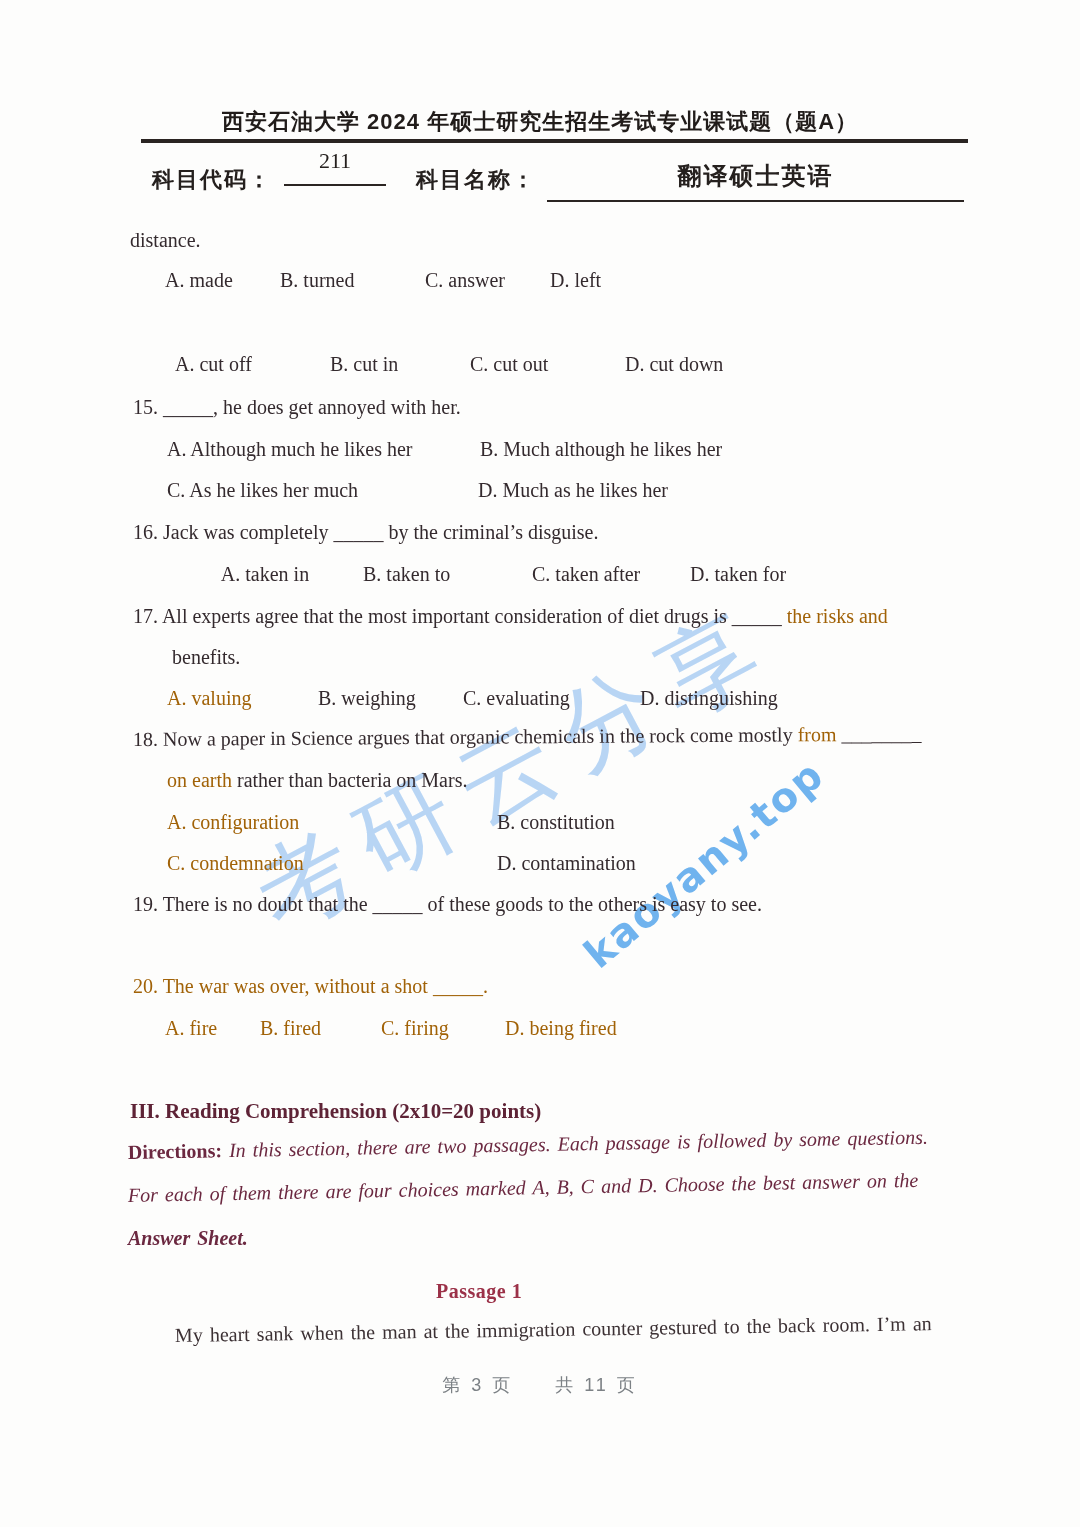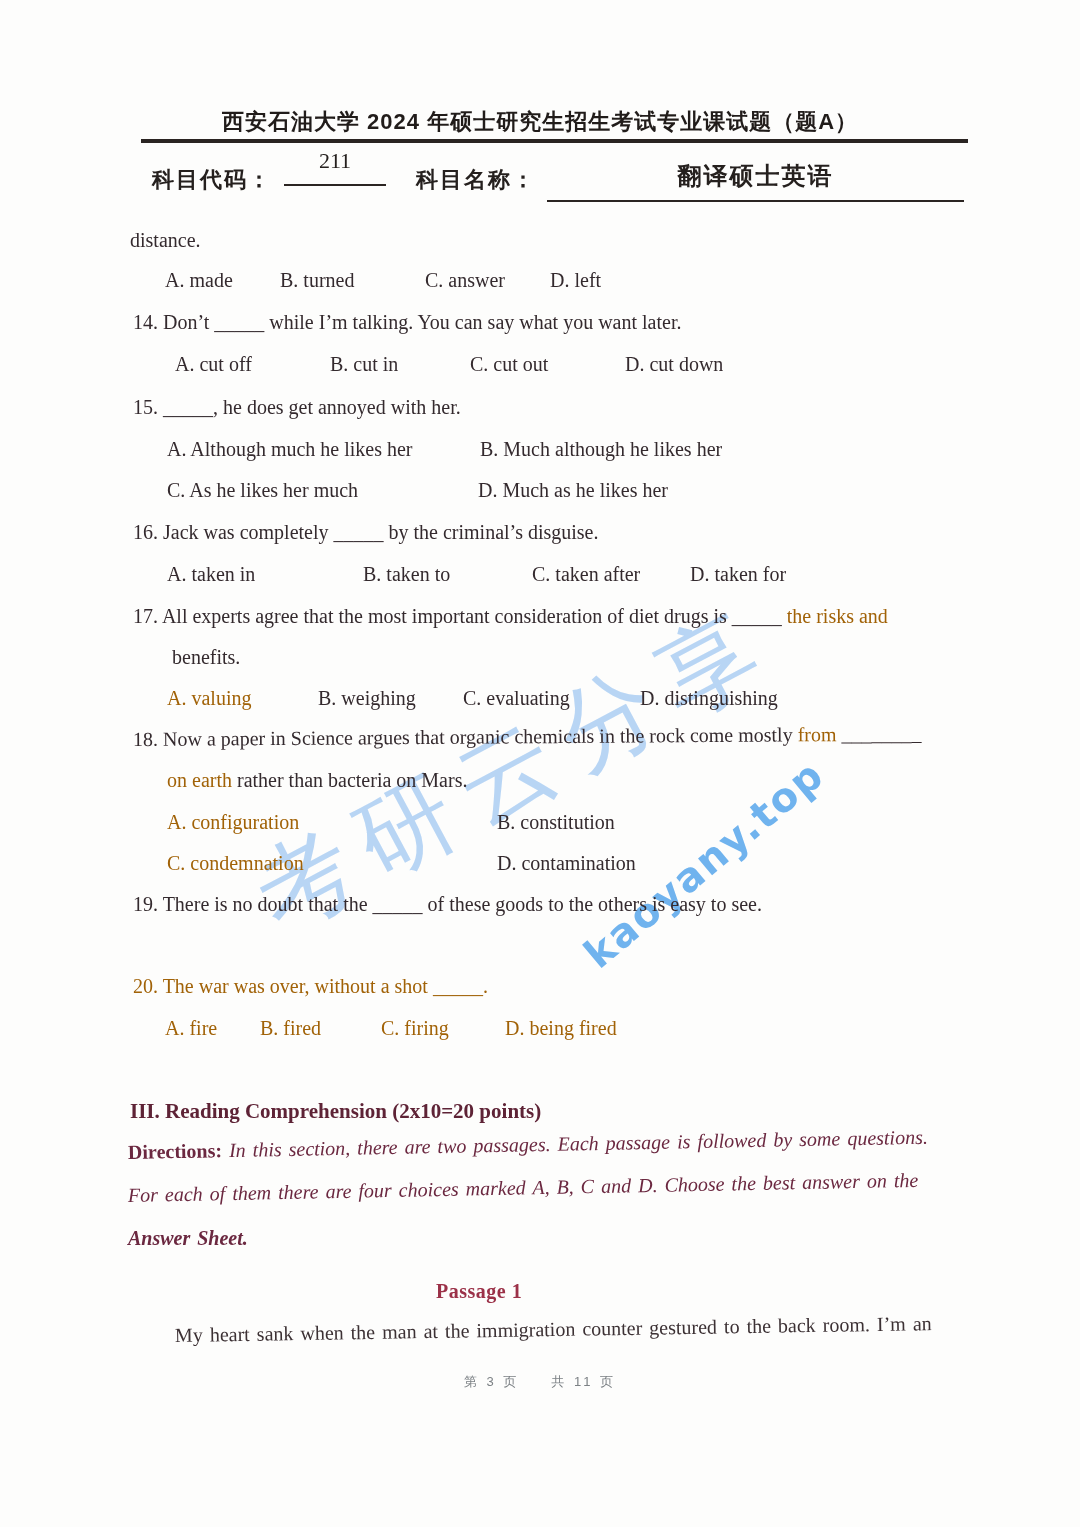--- a/index.html
+++ b/index.html
@@ -20,21 +20,21 @@
   .sec-head{font-weight:700;font-size:21px;color:#5e2336;}
   .dir{word-spacing:2px;color:#6b2840;transform-origin:left center;}
   .dir .lab{font-weight:700;font-style:normal;}
   .ital{font-style:italic;}
   .bitalic{font-weight:700;font-style:italic;}
   .ptitle{font-weight:700;color:#9b3148;letter-spacing:.5px;}
   .pline{color:#3c3134;word-spacing:2px;transform-origin:left center;}
   .tilt1{transform:rotate(-1.1deg);}
   .tilt2{transform:rotate(-0.9deg);}
   .tilt3{transform:rotate(-0.4deg);transform-origin:left center;}
-  .footer{width:1080px;text-align:center;font-size:13px;color:#7c8185;letter-spacing:3px;}
+  .footer{width:1080px;text-align:center;font-size:18px;color:#7c8185;letter-spacing:3px;}
   
   .wm{position:absolute;z-index:1;pointer-events:none;white-space:nowrap;}
   .wm-cjk{left:225px;top:685px;width:660px;font-size:96px;letter-spacing:18px;color:#a8ccf3;opacity:.8;
           transform:rotate(-28deg);font-family:"Liberation Serif","DejaVu Serif",serif;}
   .wm-site{left:555px;top:840px;width:300px;font-size:40px;font-weight:600;letter-spacing:2px;color:#58a7ec;
            opacity:.85;transform:rotate(-40deg);font-family:"DejaVu Sans","Liberation Sans",sans-serif;}
 </style>
 </head>
 <body>
 
@@ -49,36 +49,35 @@
   <div class="ln cjk subj-label" style="top:166px;left:152px;">科目代码：</div>
   <div class="ufield code-val" style="top:148px;left:284px;width:102px;height:36px;">211</div>
   <div class="ln cjk subj-label" style="top:166px;left:416px;">科目名称：</div>
   <div class="ufield cjk name-val" style="top:160px;left:547px;width:417px;height:40px;">翻译硕士英语</div>
 
   <div class="ln dark" style="top:228px;left:130px;">distance.</div>
   <div class="ln dark opts" style="top:268px;left:165px;">
     <span class="o" style="width:115px;">A. made</span><span class="o" style="width:145px;">B. turned</span><span class="o" style="width:125px;">C. answer</span><span class="o">D. left</span>
   </div>
 
-  <div class="ln dark" style="top:310px;left:133px;">14. Don’t _____ while I’m talking. You can say what you want later.</div>
   <div class="ln dark opts" style="top:352px;left:175px;">
     <span class="o" style="width:155px;">A. cut off</span><span class="o" style="width:140px;">B. cut in</span><span class="o" style="width:155px;">C. cut out</span><span class="o">D. cut down</span>
   </div>
 
   <div class="ln dark" style="top:395px;left:133px;">15. _____, he does get annoyed with her.</div>
   <div class="ln dark opts" style="top:437px;left:167px;">
     <span class="o" style="width:313px;">A. Although much he likes her</span><span class="o">B. Much although he likes her</span>
   </div>
   <div class="ln dark opts" style="top:478px;left:167px;">
     <span class="o" style="width:311px;">C. As he likes her much</span><span class="o">D. Much as he likes her</span>
   </div>
 
   <div class="ln dark" style="top:520px;left:133px;">16. Jack was completely _____ by the criminal’s disguise.</div>
   <div class="ln dark opts" style="top:562px;left:167px;">
-    <span class="o" style="width:196px;">A. taken in</span><span class="o" style="width:169px;">B. taken to</span><span class="o" style="width:158px;">C. taken after</span><span class="o">D. taken for</span>
+    <span class="o" style="width:196px;text-align:center;">A. taken in</span><span class="o" style="width:169px;">B. taken to</span><span class="o" style="width:158px;">C. taken after</span><span class="o">D. taken for</span>
   </div>
 
   <div class="ln" style="top:604px;left:133px;">
     <span class="dark">17. All experts agree that the most important consideration of diet drugs is _____ </span><span class="maroon">the risks and</span>
   </div>
   <div class="ln dark" style="top:645px;left:172px;">benefits.</div>
   <div class="ln opts" style="top:686px;left:167px;">
     <span class="o maroon" style="width:151px;">A. valuing</span><span class="o dark" style="width:145px;">B. weighing</span><span class="o dark" style="width:177px;">C. evaluating</span><span class="o dark">D. distinguishing</span>
   </div>
 

